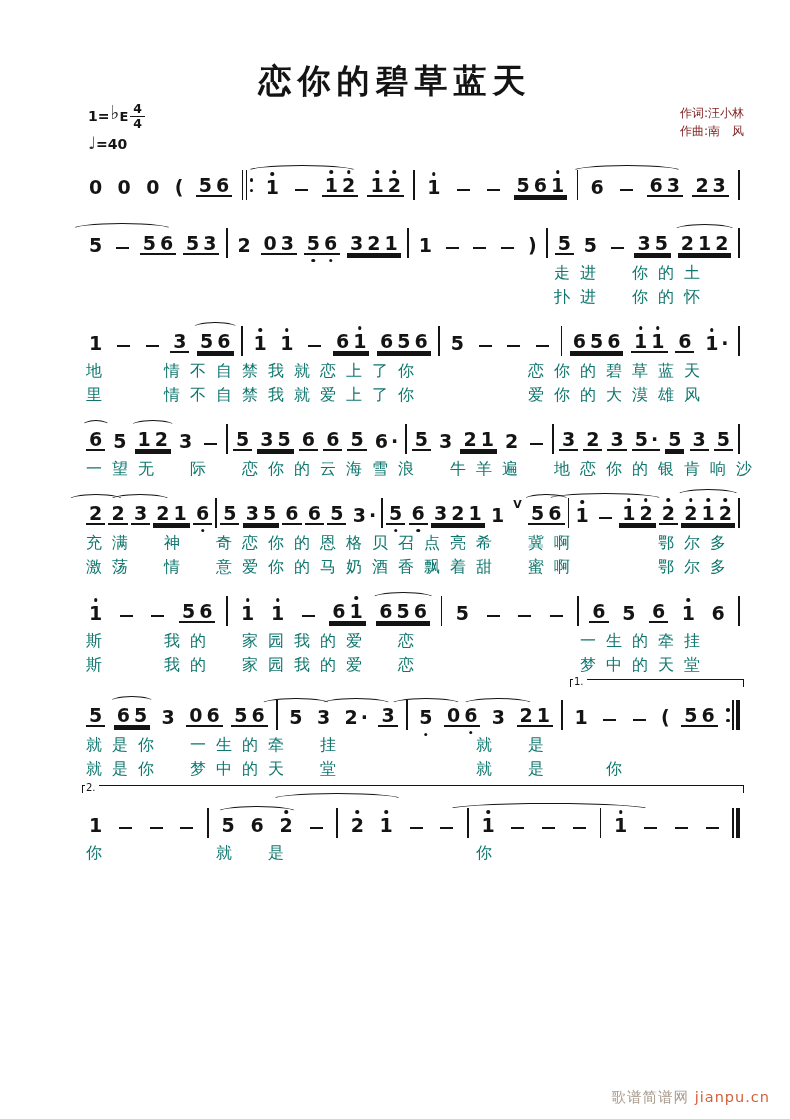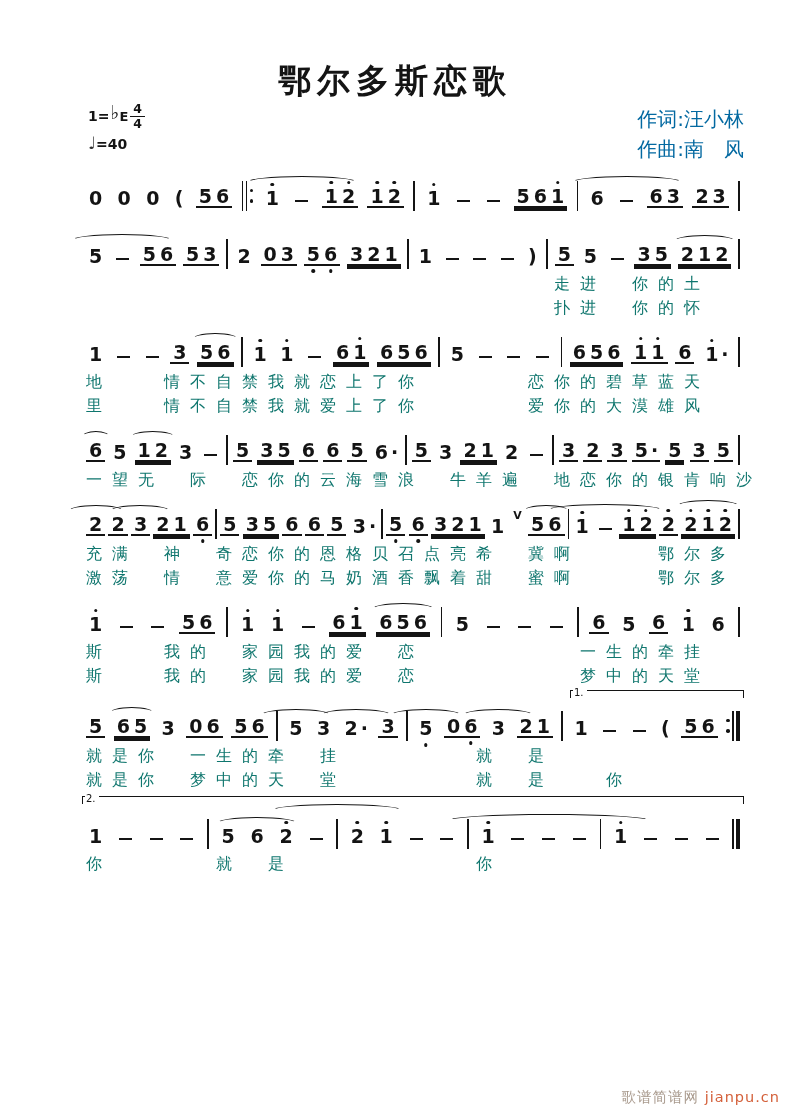--- a/index.html
+++ b/index.html
@@ -8,21 +8,21 @@
   .title{padding-top:62px;text-align:center;font-size:33px;font-weight:bold;letter-spacing:6px;line-height:1.15}
   .meta{display:flex;justify-content:space-between;align-items:flex-start;padding:2px 46px 0 88px}
   .keyblock{font-size:14px;font-weight:bold}
   .keysig{display:flex;align-items:center}
   .flat{font-size:19px;position:relative;top:-4px;margin:0 0 0 1px}
   .keyletter{font-size:13px;margin-right:2px}
   .frac{display:inline-flex;flex-direction:column;text-align:center;font-size:12.5px;line-height:1.1}
   .frac .top{border-bottom:1.2px solid #141414;padding:0 3px}
   .tempo{font-size:14px;margin-top:3px}
   .tempo .qnote{font-size:17px;color:#333}
-  .credits{font-size:20px;line-height:1.5;color:#0369a1;text-align:right;padding-top:2px}
+  .credits{font-size:12px;line-height:1.5;color:#7f1d1d;text-align:right;padding-top:2px}
   .score{margin:8px 50px 0 86px;position:relative}
   .sline{margin-bottom:8px;position:relative}
   .sline.l1{margin-bottom:16px}
   .sline.l7{margin-top:14px}
   .sline.l8{margin-top:18px}
   .nrow{display:flex;justify-content:space-between;align-items:flex-end;height:42px;position:relative}
   .tok{position:relative;font-size:19px;font-weight:bold;line-height:1;padding-bottom:6px}
   .grp{display:inline-flex;align-items:flex-end;padding:0 1px}
   .u1 .grp{border-bottom:2px solid #141414}
   .u2 .grp{border-bottom:2px solid #141414;box-shadow:0 3px 0 #141414}
@@ -41,29 +41,29 @@
   .bline{width:1.6px;height:30px;background:#141414}
   .bline.thick{width:3.5px}
   .rdots{display:flex;flex-direction:column;justify-content:center;gap:7px;height:30px}
   .rdots i{width:3.5px;height:3.5px;border-radius:50%;background:#141414;display:block}
   .lyr{font-size:16px;letter-spacing:10px;white-space:pre;line-height:24px;height:24px;color:#0f766e}
   .volta{position:absolute;border-top:1.3px solid #141414;border-left:1.3px solid #141414;
          border-right:1.3px solid #141414;height:7px;top:-12px}
   .l7 .volta{left:74%;right:-4px}
   .l8 .volta{left:-4px;right:-4px;top:-14px}
   .volta .vlab{position:absolute;left:2px;top:-3px;font-size:10px;line-height:1;background:#fff;padding:0 3px 0 1px}
-  .watermark{position:absolute;right:10px;bottom:12px;font-size:14.5px;letter-spacing:1px}
+  .watermark{position:absolute;right:20px;bottom:12px;font-size:14.5px;letter-spacing:1px}
   .wm-site{color:#a8998c}
   .wm-url{color:#d4603a}
 </style>
 </head>
 <body>
 
 <div class="page">
-  <div class="title">鄂尔多斯恋歌</div>
+  <div class="title">恋你的碧草蓝天</div>
 
   <div class="meta">
     <div class="keyblock">
       <div class="keysig">
         <span>1=</span>
           <span class="flat">♭</span>
           <span class="keyletter">E</span>
         <span class="frac">
           <span class="top">4</span>
           <span>4</span>

